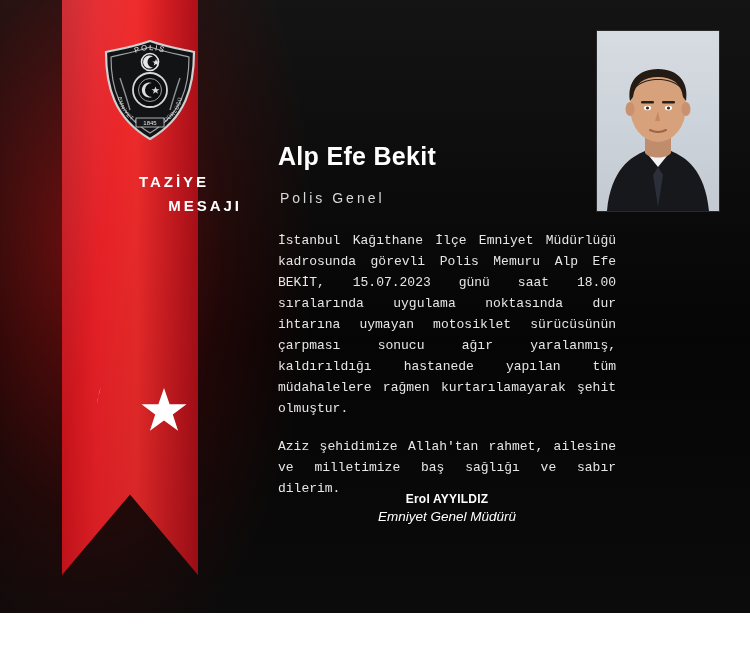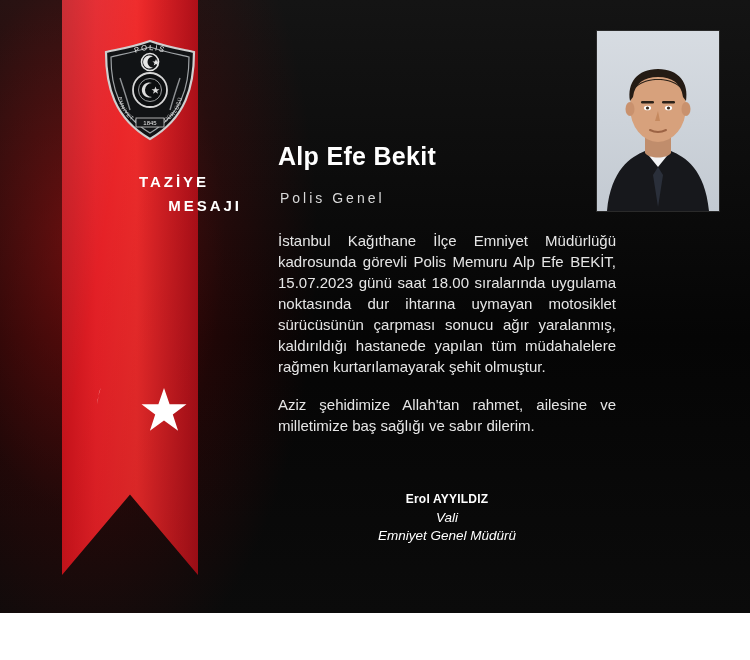--- a/index.html
+++ b/index.html
@@ -126,24 +126,25 @@
     top: 190px;
     font-size: 14px;
     color: #d8d8d8;
     letter-spacing: 3px;
   }
   .body-text {
     position: absolute;
     left: 0;
     top: 230px;
     width: 338px;
-    font-size: 15px;
+    font-size: 13px;
     line-height: 21px;
     color: #e6e6e6;
     text-align: justify;
+    font-family: Liberation Mono, monospace;
   }
   .body-text p { margin: 0 0 17px 0; }
   .sign {
     position: absolute;
     left: 0;
     top: 492px;
     width: 338px;
     text-align: center;
     color: #ffffff;
   }
@@ -265,20 +266,19 @@
 
     <div class="content">
       <div class="name">Alp Efe Bekit</div>
       <div class="rank">Polis Genel</div>
       <div class="body-text">
         <p>İstanbul Kağıthane İlçe Emniyet Müdürlüğü kadrosunda görevli Polis Memuru Alp Efe BEKİT, 15.07.2023 günü saat 18.00 sıralarında uygulama noktasında dur ihtarına uymayan motosiklet sürücüsünün çarpması sonucu ağır yaralanmış, kaldırıldığı hastanede yapılan tüm müdahalelere rağmen kurtarılamayarak şehit olmuştur.</p>
         <p>Aziz şehidimize Allah'tan rahmet, ailesine ve milletimize baş sağlığı ve sabır dilerim.</p>
       </div>
       <div class="sign">
         <div class="sname">Erol AYYILDIZ</div>
-        <div class="stitle1">Vali</div>
         <div class="stitle2">Emniyet Genel Müdürü</div>
       </div>
     </div>
 
   </div>
   <div class="footer-strip"></div>
 </div>
 
 </body></html>

